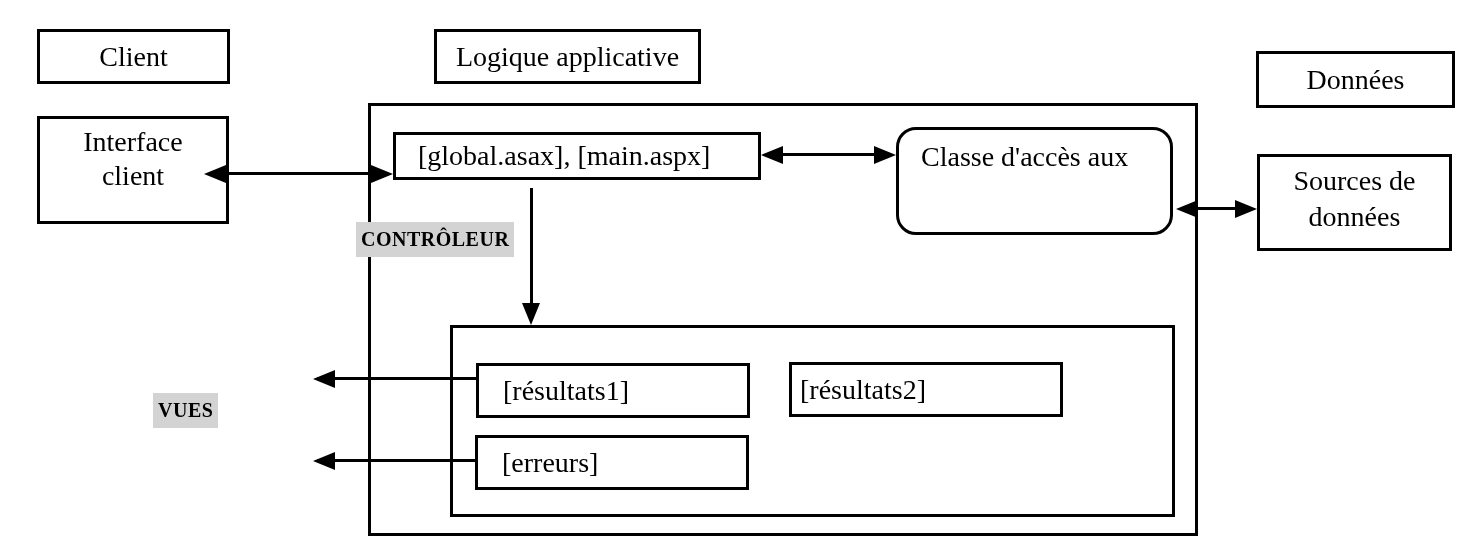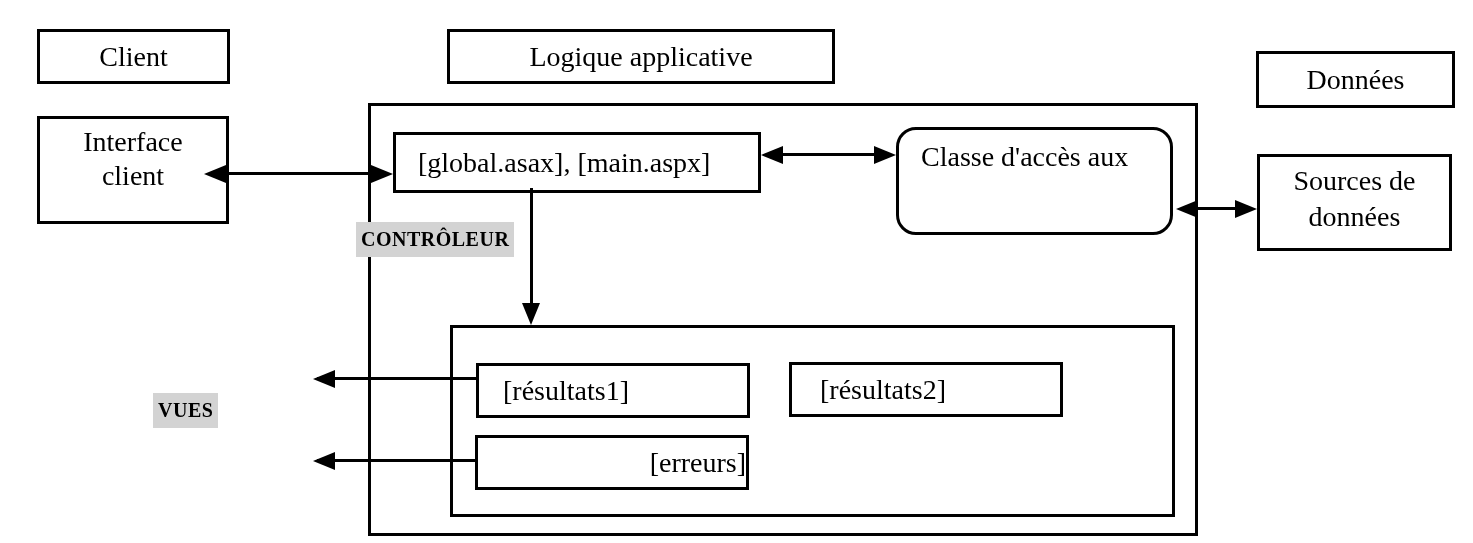--- a/index.html
+++ b/index.html
@@ -28,31 +28,31 @@
     line-height:34px;
     display:flex;
   }
   .center-both{align-items:center;justify-content:center;text-align:center;}
   .two-line{flex-direction:column;align-items:center;text-align:center;}
   .two-line-left{flex-direction:column;align-items:flex-start;text-align:left;border-radius:20px;}
   .v-center-left{align-items:center;justify-content:flex-start;}
 
   
   .box-client    {left:37px;  top:29px;  width:193px; height:55px;}
-  .box-logique   {left:447px; top:29px;  width:388px; height:55px;}
+  .box-logique   {left:434px; top:29px;  width:267px; height:55px;}
   .box-donnees   {left:1256px;top:51px;  width:199px; height:57px;}
 
   
   .box-interface {left:37px;  top:116px; width:192px; height:108px; padding-top:6px;}
-  .box-global    {left:393px; top:132px; width:368px; height:61px;  padding-left:22px;}
+  .box-global    {left:393px; top:132px; width:368px; height:48px;  padding-left:22px;}
   .box-classe    {left:896px; top:127px; width:277px; height:108px; padding:8px 0 0 22px; line-height:38px;}
   .box-sources   {left:1257px;top:154px; width:195px; height:97px; padding-top:6px; line-height:36px;}
   .box-res1      {left:476px; top:363px; width:274px; height:55px;  padding-left:24px;}
-  .box-res2      {left:789px; top:362px; width:274px; height:55px;  padding-left:28px;}
-  .box-erreurs   {left:475px; top:435px; width:274px; height:55px;  padding-left:24px;justify-content:flex-end;}
+  .box-res2      {left:789px; top:362px; width:274px; height:55px;  padding-left:8px;}
+  .box-erreurs   {left:475px; top:435px; width:274px; height:55px;  padding-left:24px;}
 
   
   .container-main{left:368px; top:103px; width:830px; height:433px; background:transparent;}
   .container-vues{left:450px; top:325px; width:725px; height:192px; background:transparent;}
 
   
   .annot{
     position:absolute;
     font-weight:bold;
     font-size:20px;

